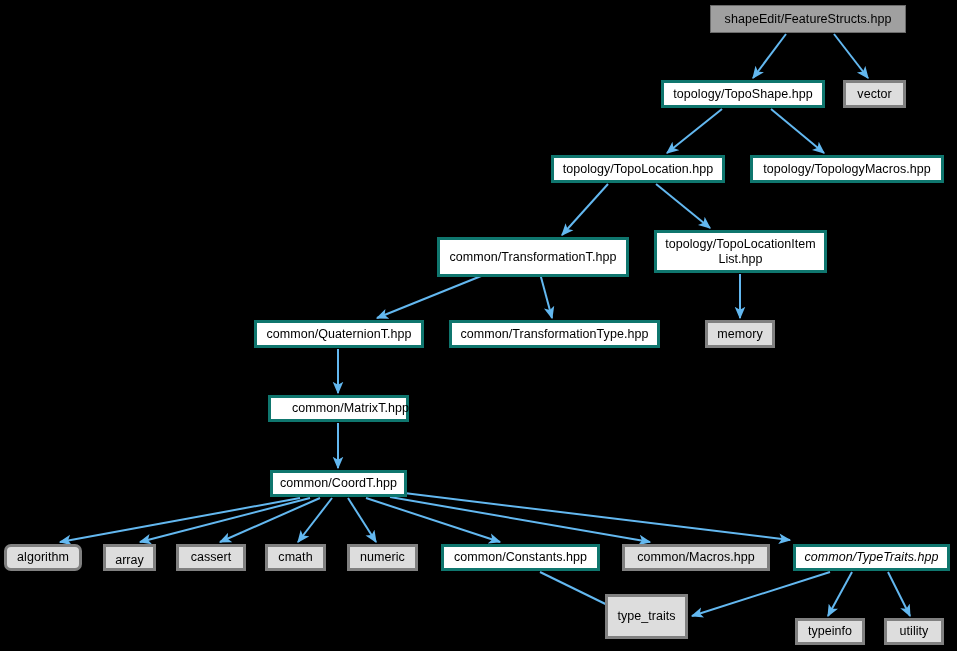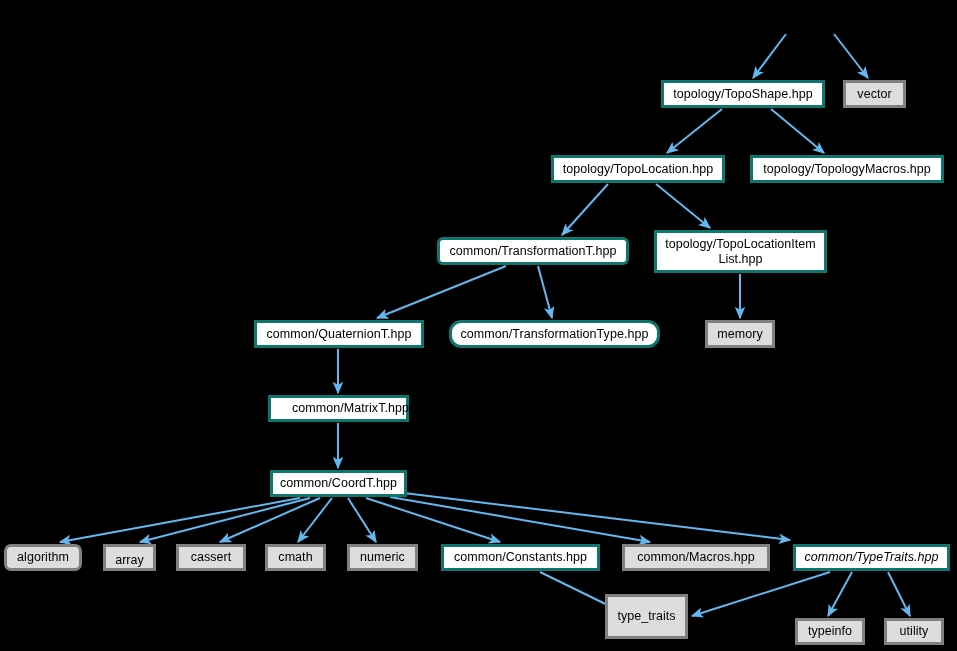--- a/index.html
+++ b/index.html
@@ -80,29 +80,30 @@
       <line x1="332" y1="498" x2="298" y2="542" stroke="#63b8f0" stroke-width="2" marker-end="url(#arrowhead)"></line>
       <line x1="348" y1="498" x2="376" y2="542" stroke="#63b8f0" stroke-width="2" marker-end="url(#arrowhead)"></line>
       <line x1="366" y1="498" x2="500" y2="542" stroke="#63b8f0" stroke-width="2" marker-end="url(#arrowhead)"></line>
       <line x1="390" y1="497" x2="650" y2="542" stroke="#63b8f0" stroke-width="2" marker-end="url(#arrowhead)"></line>
       <line x1="396" y1="492" x2="790" y2="540" stroke="#63b8f0" stroke-width="2" marker-end="url(#arrowhead)"></line>
       <line x1="540" y1="572" x2="630" y2="616" stroke="#63b8f0" stroke-width="2" marker-end="url(#arrowhead)"></line>
       <line x1="830" y1="572" x2="692" y2="616" stroke="#63b8f0" stroke-width="2" marker-end="url(#arrowhead)"></line>
       <line x1="852" y1="572" x2="828" y2="616" stroke="#63b8f0" stroke-width="2" marker-end="url(#arrowhead)"></line>
       <line x1="888" y1="572" x2="910" y2="616" stroke="#63b8f0" stroke-width="2" marker-end="url(#arrowhead)"></line>
     </svg>
+<div class="node root" style="left: 710px; top: 5px; width: 196px; height: 28px;"><span class="label">shapeEdit/FeatureStructs.hpp</span></div>
     <div class="node" style="left: 661px; top: 80px; width: 164px; height: 28px;"><span class="label">topology/TopoShape.hpp</span></div>
     <div class="node system" style="left: 843px; top: 80px; width: 63px; height: 28px;"><span class="label">vector</span></div>
     <div class="node" style="left: 551px; top: 155px; width: 174px; height: 28px;"><span class="label">topology/TopoLocation.hpp</span></div>
     <div class="node" style="left: 750px; top: 155px; width: 194px; height: 28px;"><span class="label">topology/TopologyMacros.hpp</span></div>
-    <div class="node" style="left: 437px; top: 237px; width: 192px; height: 28px; border-radius: 6px;"><span class="label">common/TransformationT.hpp</span></div>
+    <div class="node" style="left: 437px; top: 237px; width: 192px; height: 40px;"><span class="label">common/TransformationT.hpp</span></div>
     <div class="node" style="left: 654px; top: 230px; width: 173px; height: 43px;"><span class="label">topology/TopoLocationItem
 List.hpp</span></div>
     <div class="node" style="left: 254px; top: 320px; width: 170px; height: 28px;"><span class="label">common/QuaternionT.hpp</span></div>
-    <div class="node" style="left: 449px; top: 320px; width: 211px; height: 28px; border-radius: 12px;"><span class="label">common/TransformationType.hpp</span></div>
+    <div class="node" style="left: 449px; top: 320px; width: 211px; height: 28px;"><span class="label">common/TransformationType.hpp</span></div>
     <div class="node system" style="left: 705px; top: 320px; width: 70px; height: 28px;"><span class="label">memory</span></div>
     <div class="node" style="left: 268px; top: 395px; width: 141px; height: 27px; padding-left: 24px;"><span class="label">common/MatrixT.hpp</span></div>
     <div class="node" style="left: 270px; top: 470px; width: 137px; height: 27px;"><span class="label">common/CoordT.hpp</span></div>
     <div class="node system" style="left: 4px; top: 544px; width: 78px; height: 27px; border-radius: 7px;"><span class="label">algorithm</span></div>
     <div class="node system" style="left: 103px; top: 544px; width: 53px; height: 27px; align-items: flex-end;"><span class="label">array</span></div>
     <div class="node system" style="left: 176px; top: 544px; width: 70px; height: 27px;"><span class="label">cassert</span></div>
     <div class="node system" style="left: 265px; top: 544px; width: 61px; height: 27px;"><span class="label">cmath</span></div>
     <div class="node system" style="left: 347px; top: 544px; width: 71px; height: 27px;"><span class="label">numeric</span></div>
     <div class="node" style="left: 441px; top: 544px; width: 159px; height: 27px;"><span class="label">common/Constants.hpp</span></div>
     <div class="node system" style="left: 622px; top: 544px; width: 148px; height: 27px;"><span class="label">common/Macros.hpp</span></div>

